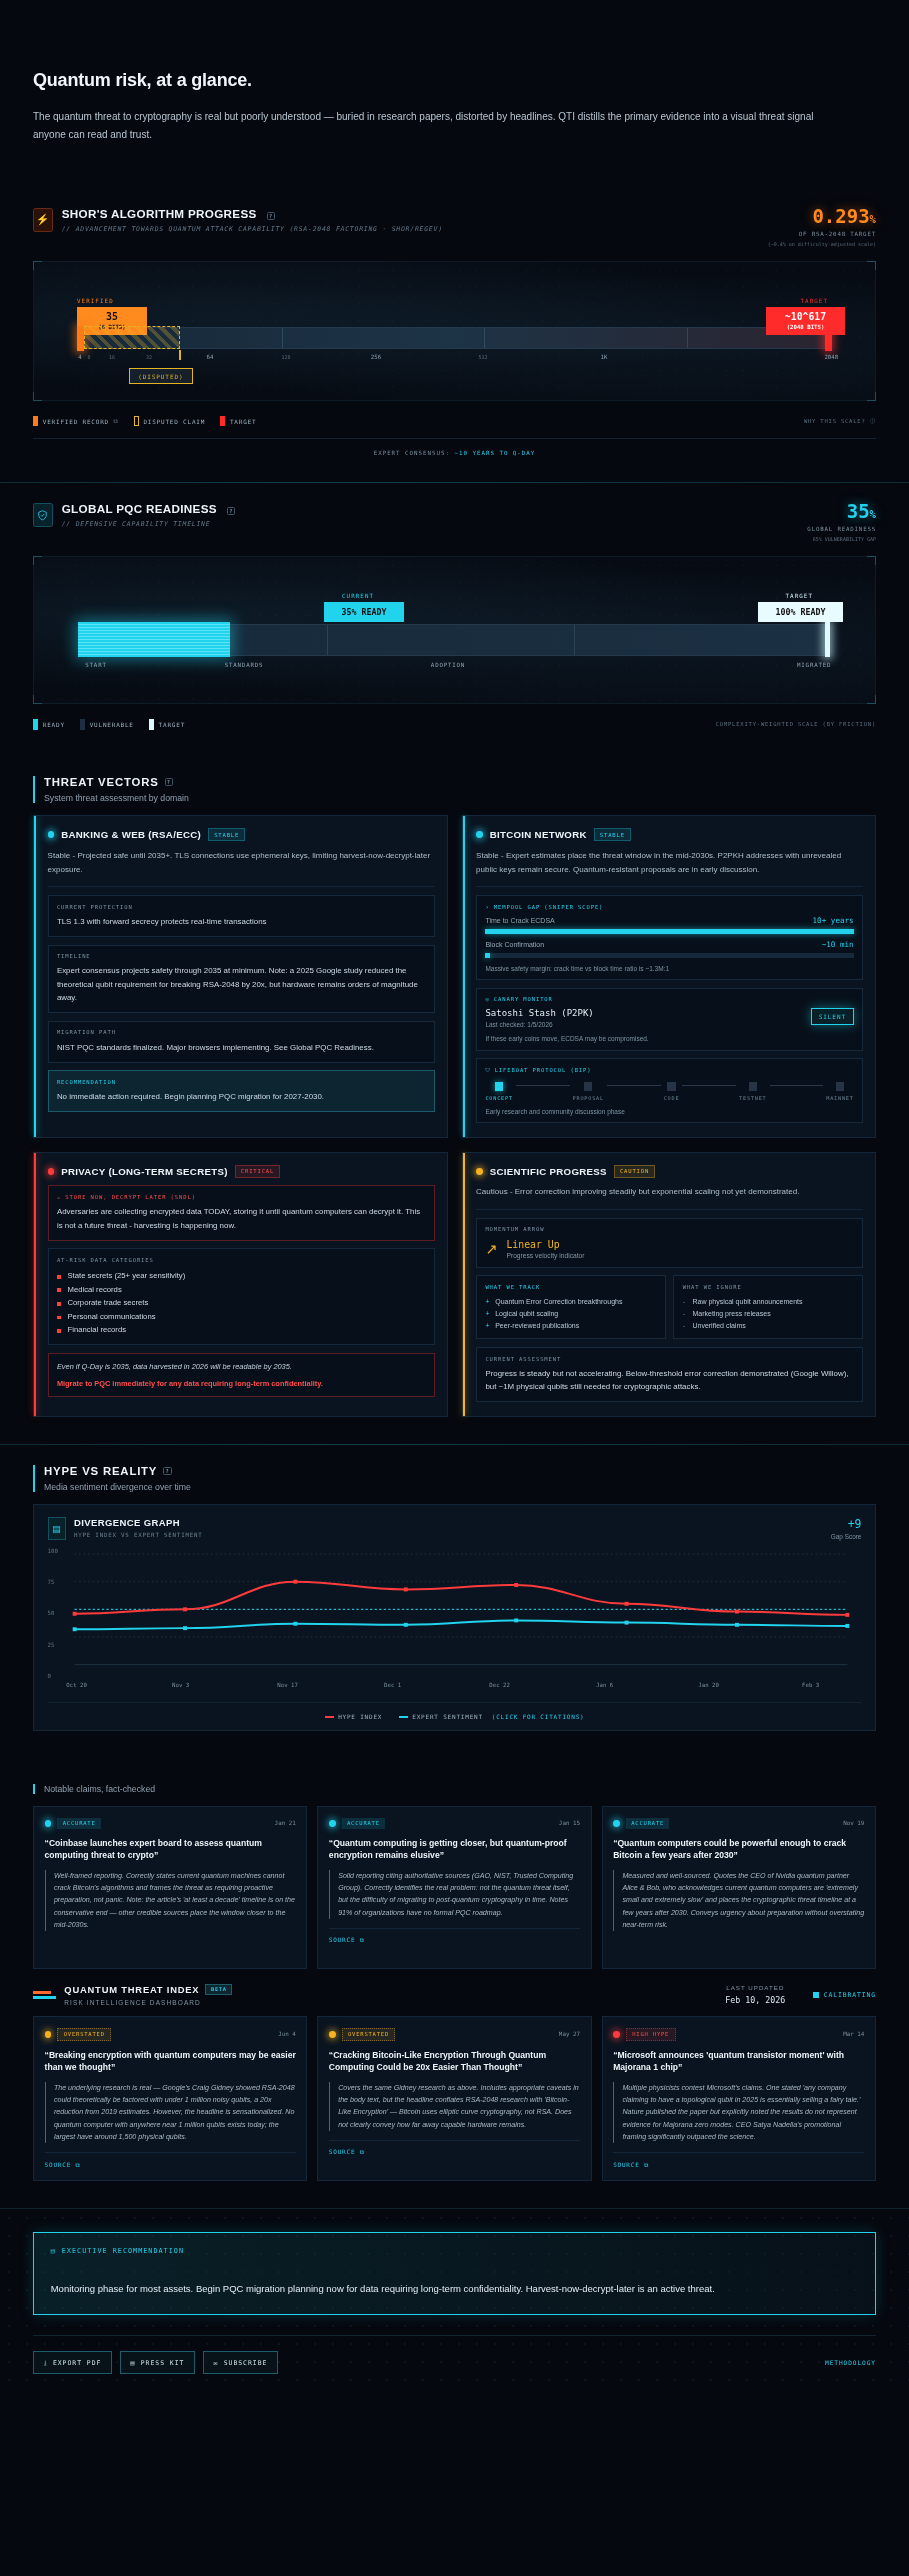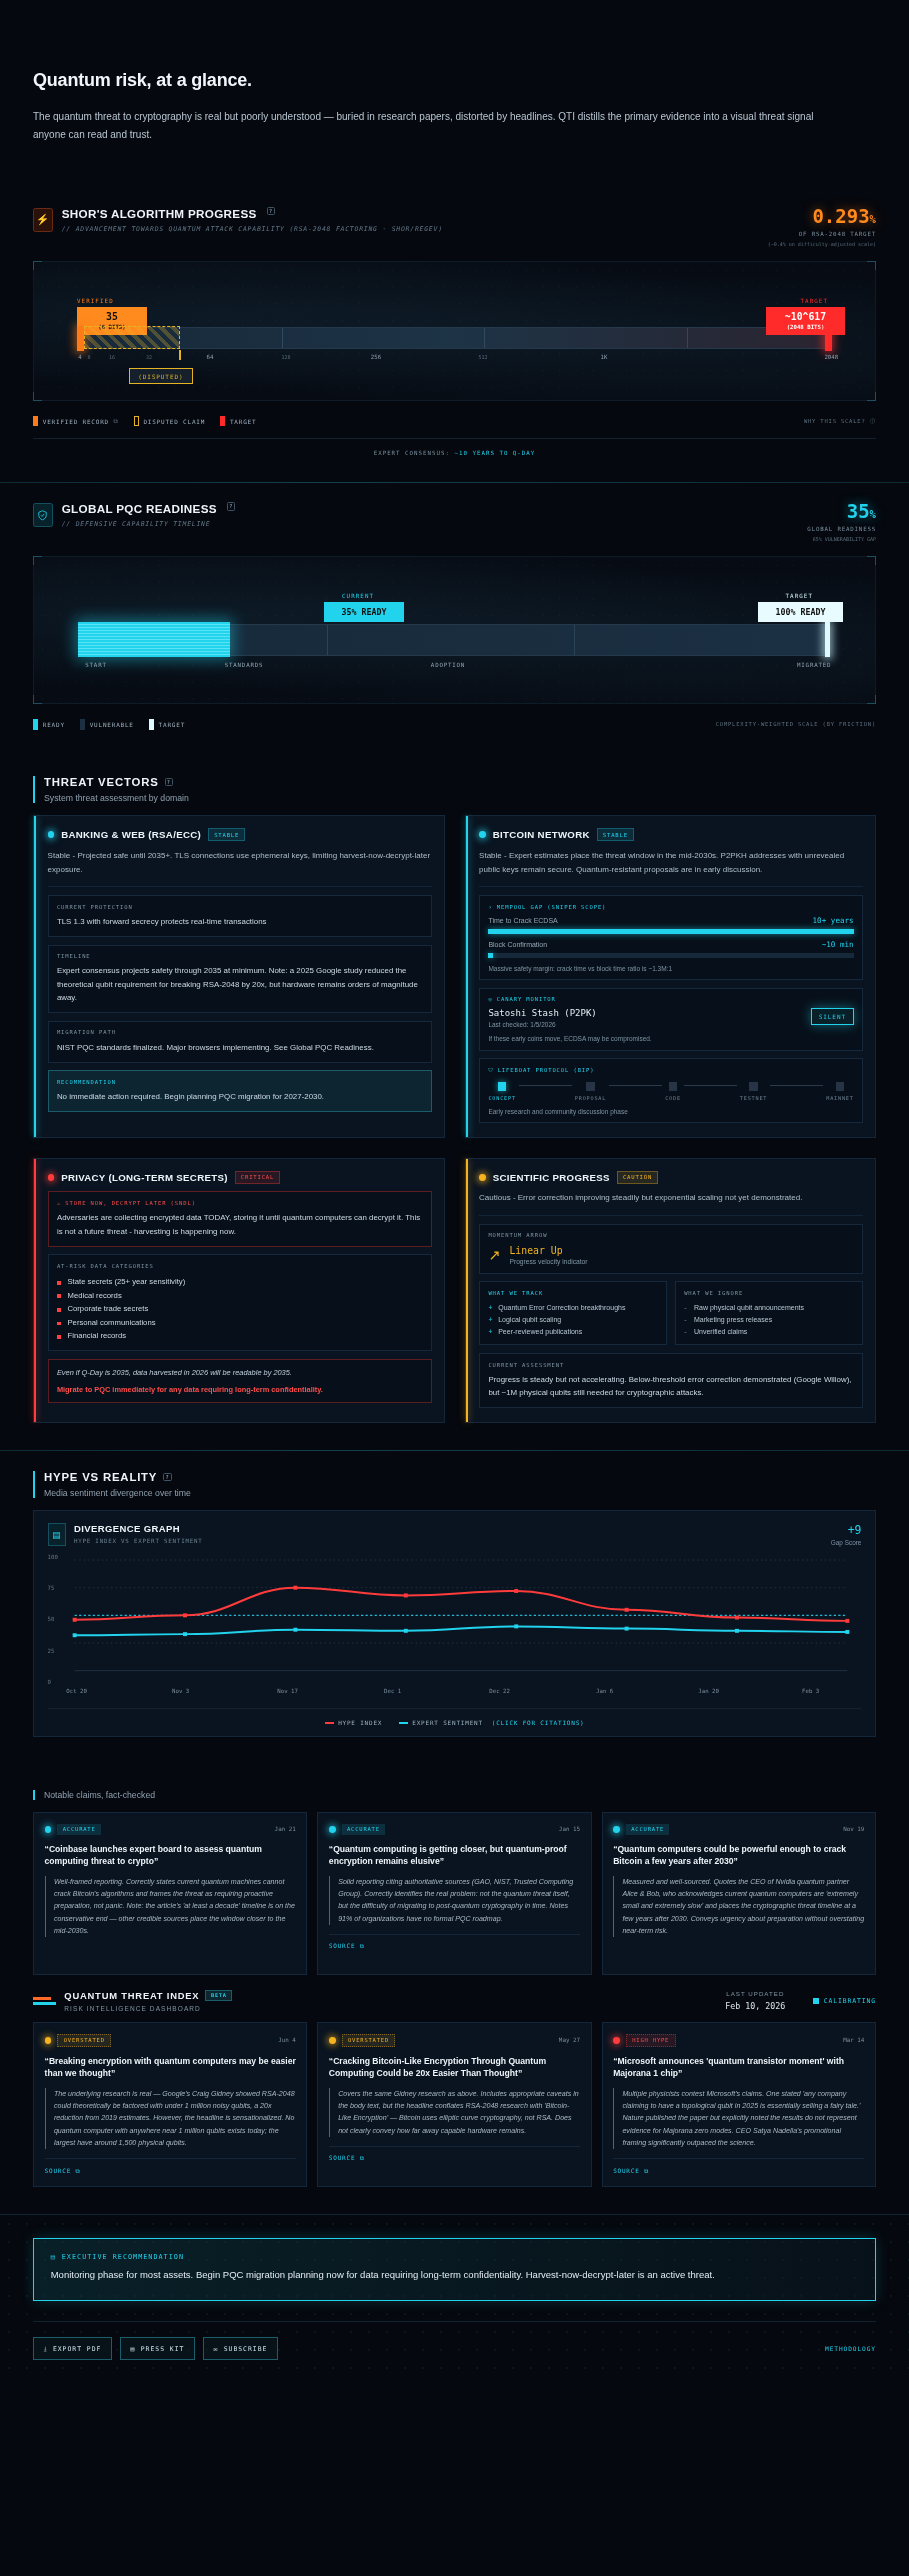--- a/index.html
+++ b/index.html
@@ -29,21 +29,21 @@
   .gh-left { display: flex; align-items: flex-start; gap: 9px; }
   .gh-icon {
     width: 19.7px; height: 24px; border-radius: 2.3px;
     display: flex; align-items: center; justify-content: center;
     font-size: 10.6px; flex: 0 0 auto; margin-top: 0.8px;
   }
   .gh-icon.orange { background: #2a120b; border: 0.8px solid #6b2a12; color: #ff7a18; }
   .gh-icon.cyan   { background: #07222b; border: 0.8px solid #14505f; color: #22d3ee; }
   .gh-title {
     font-size: 11.7px; font-weight: 700; letter-spacing: 0.3px; color: #eef5fa;
-    display: flex; align-items: flex-start; gap: 10px;
+    display: flex; align-items: flex-end; gap: 10px;
   }
   .qmark {
     width: 8.3px; height: 8.3px; border: 0.8px solid #3f5565; border-radius: 1.5px;
     font-size: 5.3px; line-height: 7.6px; text-align: center; color: #7d93a3;
     font-family: "DejaVu Sans Mono", monospace; display: inline-block;
   }
   .gh-sub {
     font-size: 6.4px; letter-spacing: 0.8px; color: #64798a; margin-top: 4.5px;
     font-family: "DejaVu Sans Mono", monospace;
     font-style: italic;
@@ -154,21 +154,21 @@
   
   .section { padding: 19.7px 33px 7.6px 33px; }
   .sec-head { border-left: 2.3px solid #22d3ee; padding-left: 9px; margin-bottom: 12px; }
   .sec-title {
     font-size: 11.4px; font-weight: 700; letter-spacing: 0.8px; color: #eef5fa;
     display: flex; align-items: center; gap: 6px;
   }
   .sec-sub { font-size: 8.7px; color: #90a2b0; margin-top: 5.3px; }
 
   
-  .grid2 { display: grid; grid-template-columns: 1fr 1fr; gap: 20px; }
+  .grid2 { display: grid; grid-template-columns: 1fr 1fr; gap: 14px; }
   .tcard { background: #0a1420; border: 0.8px solid #14273a; position: relative; padding: 12px 12px 13.6px 13.6px; }
   .tcard::before { content:""; position:absolute; left:0; top:0; bottom:0; width:2.3px; }
   .tcard.cyan::before  { background:#22d3ee; box-shadow: 0 0 7.6px rgba(34,211,238,.6); }
   .tcard.red::before   { background:#ff3b3b; box-shadow: 0 0 7.6px rgba(255,59,59,.6); }
   .tcard.amber::before { background:#f5b320; box-shadow: 0 0 7.6px rgba(245,179,32,.6); }
   .tc-head { display:flex; align-items:center; gap:6.8px; }
   .dot { width:6.8px; height:6.8px; border-radius:50%; flex:0 0 auto; }
   .dot.cyan  { background:#22d3ee; box-shadow:0 0 6.8px 2.3px rgba(34,211,238,.55); }
   .dot.red   { background:#ff3b3b; box-shadow:0 0 6.8px 2.3px rgba(255,59,59,.55); }
   .dot.amber { background:#f5b320; box-shadow:0 0 6.8px 2.3px rgba(245,179,32,.55); }
@@ -286,21 +286,21 @@
   .footer-wrap { position:relative; margin-top:19.7px; padding: 23px 33px 23px; border-top:0.8px solid #0f2430; }
   .footer-dots { position:absolute; inset:0;
     background-image: radial-gradient(rgba(44,120,140,.30) 0.8px, transparent 0.8px);
     background-size: 18px 18px; opacity:.45; }
   .exec {
     position:relative; border:0.8px solid #22d3ee; background:linear-gradient(90deg, rgba(14,60,70,.45), rgba(10,28,38,.45));
     padding:13.6px 16.7px 16.7px; box-shadow: 0 0 13.6px rgba(34,211,238,.18);
   }
   .exec-l { display:flex; align-items:center; gap:6px; font-size:6.8px; letter-spacing:1px; color:#22d3ee;
             font-family:"DejaVu Sans Mono", monospace; }
-  .exec-t { font-size:9.5px; line-height:1.85; color:#e3ecf3; margin-top:5px; }
+  .exec-t { font-size:9.5px; line-height:1.85; color:#e3ecf3; margin-top:25px; }
   .footbar { position:relative; display:flex; align-items:center; justify-content:space-between;
              margin-top:19.7px; padding-top:15px; border-top:0.8px solid #0f2430; }
   .fbtns { display:flex; gap:7.6px; }
   .fbtn { border:0.8px solid #1c5d6b; background:rgba(8,26,34,.6); color:#cfe3ea;
           font-size:6.4px; letter-spacing:1px; padding:6.8px 9.8px; display:flex; gap:5.3px; align-items:center;
           font-family:"DejaVu Sans Mono", monospace; }
   .method { font-size:6.2px; letter-spacing:0.9px; color:#22d3ee; font-family:"DejaVu Sans Mono", monospace; }
   svg { display:block; }
 </style>
 </head>

